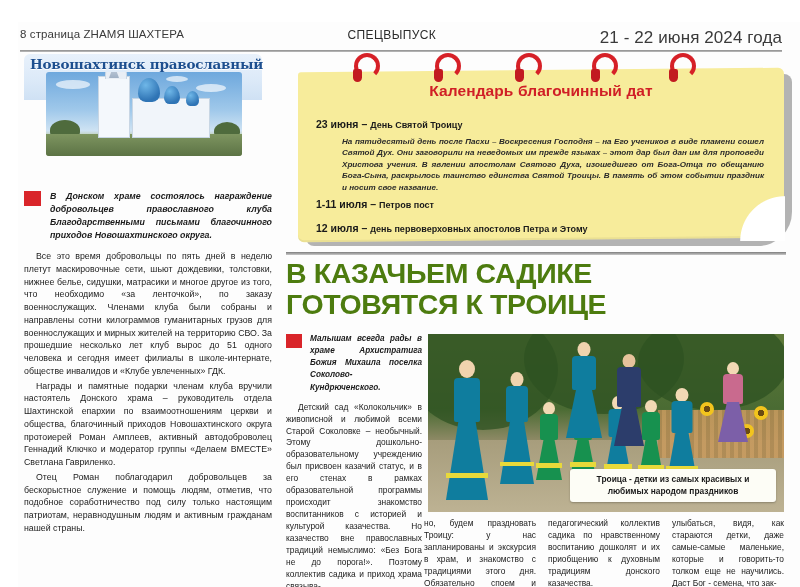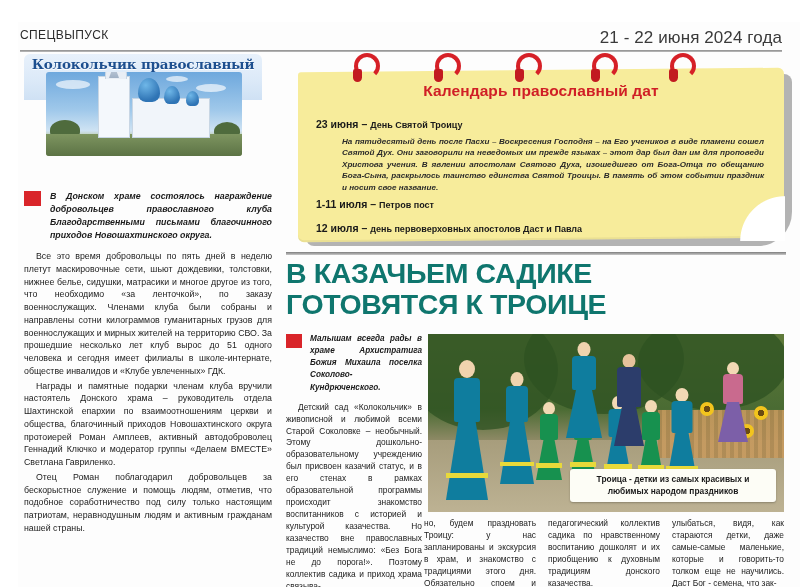--- a/index.html
+++ b/index.html
@@ -178,21 +178,21 @@
   }
 
   
   #art-right { position:absolute; left:286px; top:258px; width:500px; }
   #rt-rule {
     position:absolute; left:286px; top:252px; width:500px; height:3px;
     background:linear-gradient(to bottom,#7c7c7c,#c9c9c9);
   }
   #art-right h1 {
     margin:0; font-size:28.5px; font-weight:700; line-height:1.08;
-    letter-spacing:-.4px; color:#0f766e;
+    letter-spacing:-.4px; color:#4d7c0f;
   }
   #rt-cols {
     position:absolute; left:286px; top:333px; width:136px;
   }
   #rt-cols .lead { font-size:8.2px; padding-left:24px; }
   #rt-cols .lead .bullet { width:16px; height:14px; }
   #rt-cols .body-par { font-size:8.4px; line-height:1.42; }
 
   #rt-photo {
     position:absolute; left:428px; top:334px; width:356px; height:178px;
@@ -257,28 +257,29 @@
 </style>
 </head>
 <body>
 
 <div id="page">
 
   <div class="edge-top"></div>
   <div class="edge-left"></div>
 
   <div id="runhead">
+    <div class="left">8 страница ZНАМЯ ШАХТЕРА</div>
     <div class="mid">СПЕЦВЫПУСК</div>
     <div class="right">21 - 22 июня 2024 года</div>
   </div>
   <div id="runrule"></div>
 
   <div id="rubric">
     <div class="bluebox"></div>
-    <div class="title">Колокольчик православный</div>
+    <div class="title">Новошахтинск православный</div>
     <div class="underline"></div>
     <div class="photo">
       <div class="cloud" style="left:10px;top:8px;width:34px;height:9px;"></div>
       <div class="cloud" style="left:150px;top:12px;width:30px;height:8px;"></div>
       <div class="cloud" style="left:120px;top:4px;width:22px;height:6px;"></div>
       <div class="tree" style="left:4px;width:30px;height:20px;"></div>
       <div class="tree" style="left:168px;width:26px;height:18px;"></div>
       <div class="ground"></div>
       <div class="church-body"></div>
       <div class="tower"></div>
@@ -296,33 +297,33 @@
     </div>
     <p class="body-par">Все это время добровольцы по пять дней в неделю плетут маскировочные сети, шьют дождевики, толстовки, нижнее белье, сидушки, матрасики и многое другое из того, что необходимо «за ленточкой», по заказу военнослужащих. Членами клуба были собраны и направлены сотни килограммов гуманитарных грузов для военнослужащих и мирных жителей на территорию СВО. За прошедшие несколько лет клуб вырос до 51 одного человека и сегодня имеет филиалы в школе-интернате, обществе инвалидов и «Клубе увлеченных» ГДК.</p>
     <p class="body-par">Награды и памятные подарки членам клуба вручили настоятель Донского храма – руководитель отдела Шахтинской епархии по взаимоотношениям церкви и общества, благочинный приходов Новошахтинского округа протоиерей Роман Амплеев, активный автодоброволец Геннадий Ключко и модератор группы «Делаем ВМЕСТЕ» Светлана Гавриленко.</p>
     <p class="body-par">Отец Роман поблагодарил добровольцев за бескорыстное служение и помощь людям, отметив, что подобное соработничество под силу только настоящим патриотам, неравнодушным людям и активным гражданам нашей страны.</p>
   </div>
 
   <div id="calendar">
     <div id="cal-shadow"></div>
     <div id="cal-paper">
       <div id="cal-inner">
-        <div id="cal-title">Календарь православный дат</div>
+        <div id="cal-title">Календарь благочинный дат</div>
 
         <div class="cal-entry" style="top:44px;">
           <span class="date">23 июня</span><span class="dash"> – </span><span class="name">День Святой Троицу</span>
           <div class="desc">На пятидесятый день после Пасхи – Воскресения Господня – на Его учеников в виде пламени сошел Святой Дух. Они заговорили на неведомых им прежде языках – этот дар был  дан им для проповеди Христова учения. В явлении апостолам Святого Духа, изошедшего от Бога-Отца по обещанию Бога-Сына, раскрылось таинство единства Святой Троицы. В память об этом событии праздник и носит свое название.</div>
         </div>
 
         <div class="cal-entry" style="top:124px;">
           <span class="date">1-11 июля</span><span class="dash"> – </span><span class="name">Петров пост</span>
         </div>
 
         <div class="cal-entry" style="top:148px;">
-          <span class="date">12 июля</span><span class="dash"> – </span><span class="name">день первоверховных апостолов Даст и Павла</span>
+          <span class="date">12 июля</span><span class="dash"> – </span><span class="name">день первоверховных апостолов Петра и Этому</span>
         </div>
 
         <div id="cal-curl"></div>
       </div>
     </div>
     <div class="ring" style="left:58px;"></div>
     <div class="ring" style="left:139px;"></div>
     <div class="ring" style="left:220px;"></div>
     <div class="ring" style="left:296px;"></div>
     <div class="ring" style="left:374px;"></div>

